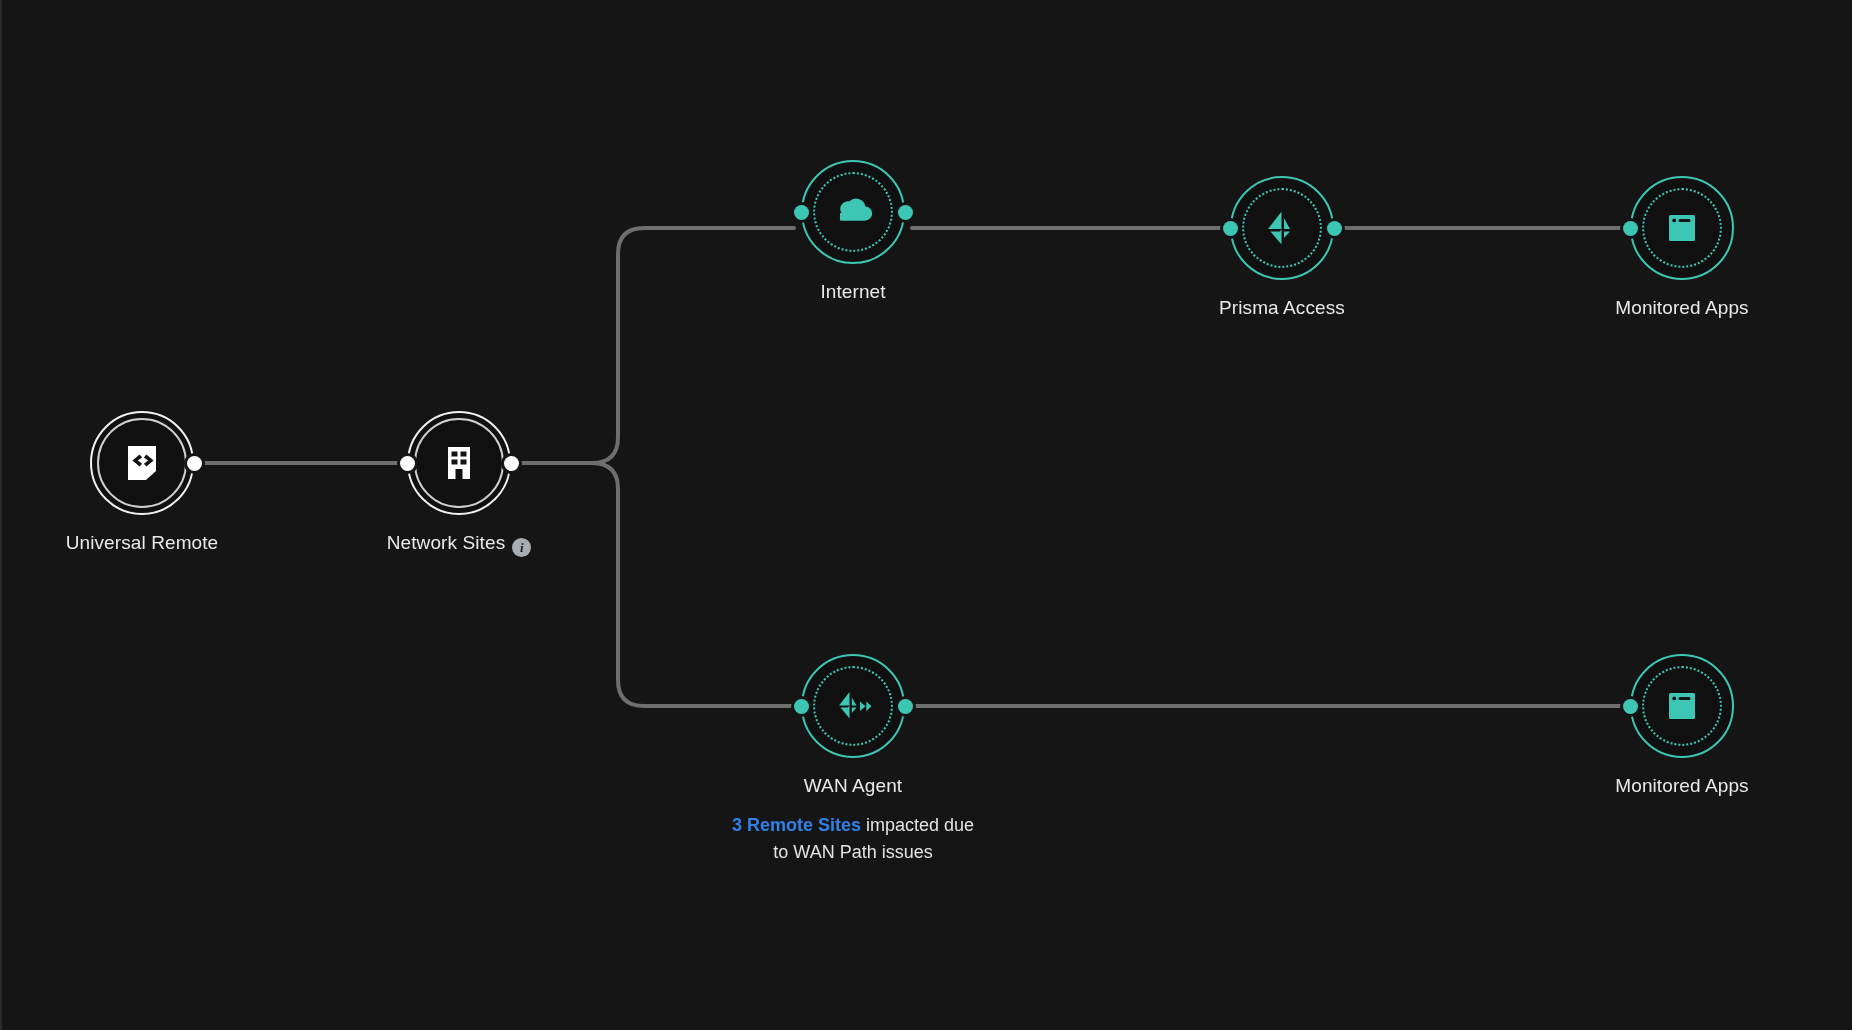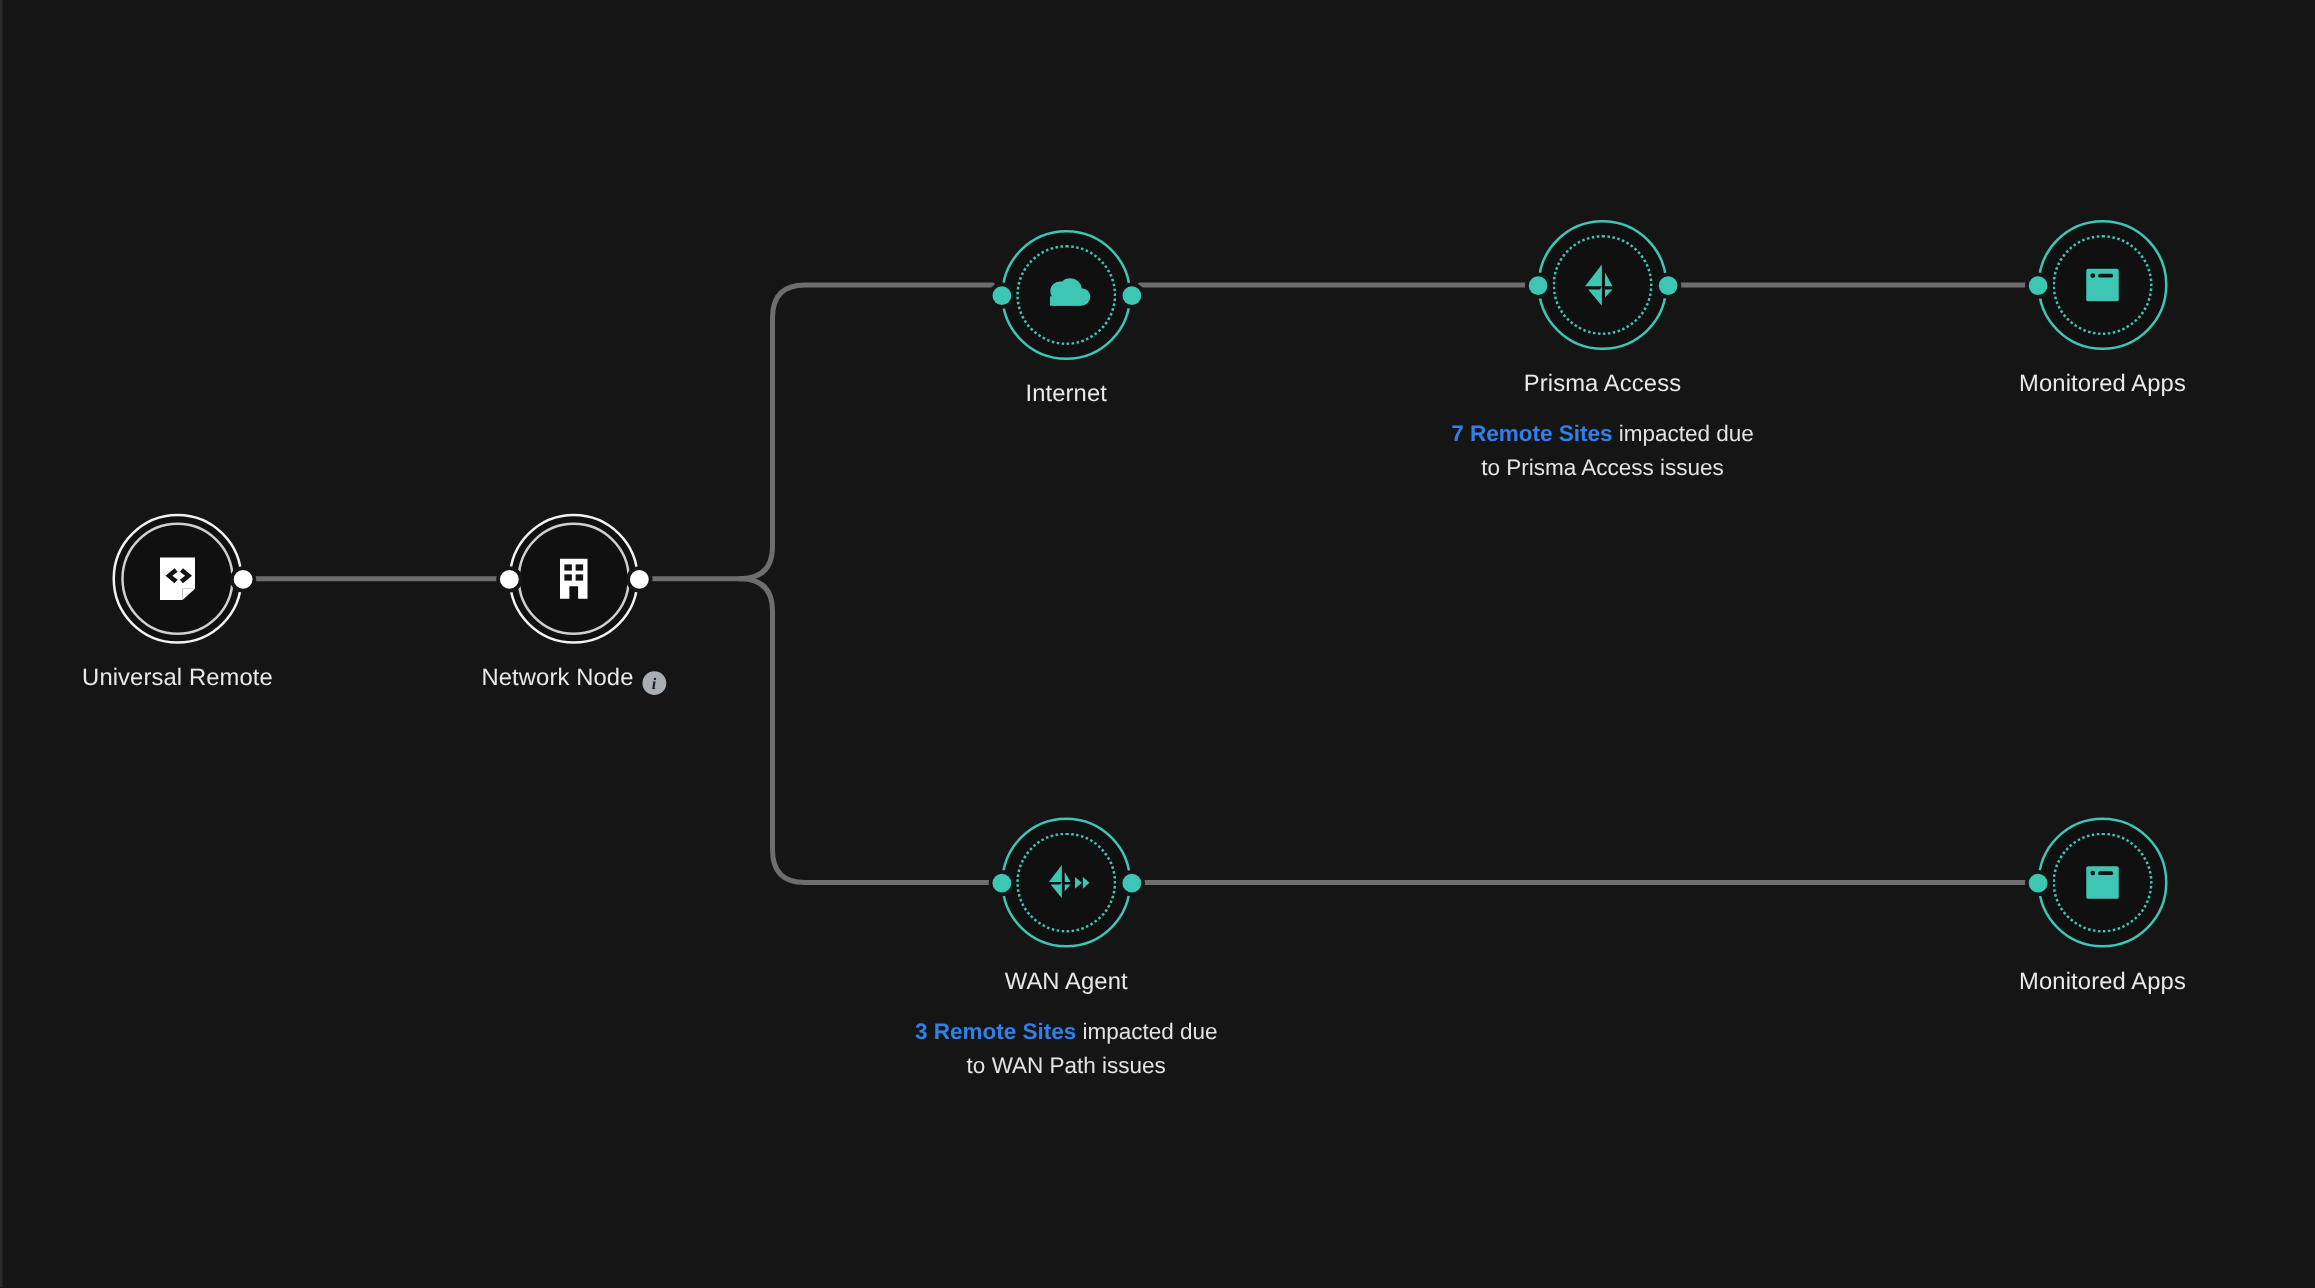--- a/index.html
+++ b/index.html
@@ -178,25 +178,25 @@
         <path fill="#ffffff" d="M15 10 H37 V42 H29.5 V32 H22.5 V42 H15 Z"></path>
         <rect x="18.5" y="14.5" width="6" height="5" fill="#141416"></rect>
         <rect x="27.5" y="14.5" width="6" height="5" fill="#141416"></rect>
         <rect x="18.5" y="22.5" width="6" height="5" fill="#141416"></rect>
         <rect x="27.5" y="22.5" width="6" height="5" fill="#141416"></rect>
       </svg>
       <div class="dot white left"></div>
       <div class="dot white right"></div>
     </div>
     <div class="node-label">
-      <span>Network Node</span><span class="info-icon">i</span>
-    </div>
-  </div>
-
-  <div class="node" style="left:851px; top:184px;">
+      <span>Network Sites</span><span class="info-icon">i</span>
+    </div>
+  </div>
+
+  <div class="node" style="left:851px; top:160px;">
     <div class="ring-wrap">
       <div class="ring-outer"></div>
       <div class="ring-inner"></div>
       <svg class="glyph" viewBox="0 0 52 52">
         <path fill="#3EC6B4" d="M20.5 34.5 h17.5 a7 7 0 0 0 0.4 -14 a9.5 9.5 0 0 0 -16 -5.2 a7.8 7.8 0 0 0 -9.2 7.6 a6.5 6.5 0 0 0 1.3 3.9 l0 7.7 Z"></path>
         <rect x="13" y="27" width="25" height="7.5" fill="#3EC6B4"></rect>
       </svg>
       <div class="dot teal left"></div>
       <div class="dot teal right"></div>
     </div>
@@ -213,24 +213,20 @@
         <path fill="#3EC6B4" d="M25.5 9.5 L25.5 27 L12 27 Z"></path>
         <path fill="#3EC6B4" d="M25.5 27 L25.5 42.5 L14.5 29.5 L24 29.5 Z"></path>
         <path fill="#3EC6B4" d="M28 16 L28 27 L34 27 Z"></path>
         <path fill="#3EC6B4" d="M28 29.5 L34 29.5 L28 36 Z"></path>
       </svg>
       <div class="dot teal left"></div>
       <div class="dot teal right"></div>
     </div>
     <div class="node-label">
       <span>Prisma Access</span>
-    </div>
-    <div class="status">
-      <span class="count">7 Remote Sites</span>
-      <span class="desc">impacted due to Prisma Access issues</span>
     </div>
   </div>
 
   <div class="node" style="left:1680px; top:176px;">
     <div class="ring-wrap">
       <div class="ring-outer"></div>
       <div class="ring-inner"></div>
       <svg class="glyph" viewBox="0 0 52 52">
         <rect x="13" y="13" width="26" height="26" rx="1.5" fill="#3EC6B4"></rect>
         <circle cx="18.2" cy="18.4" r="1.9" fill="#141416"></circle>

